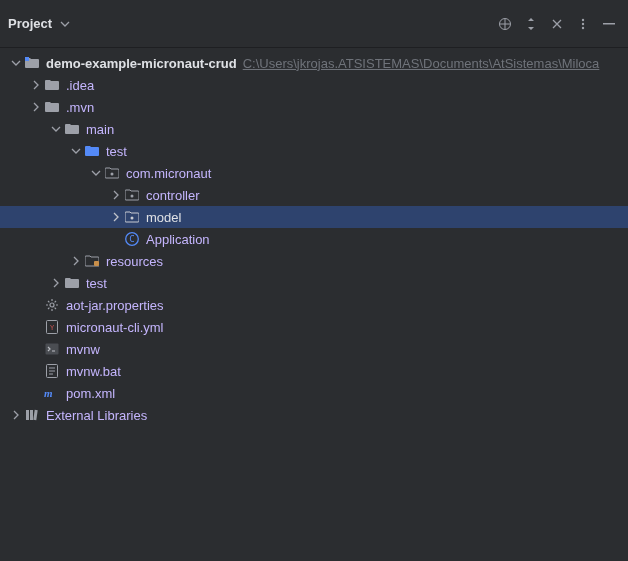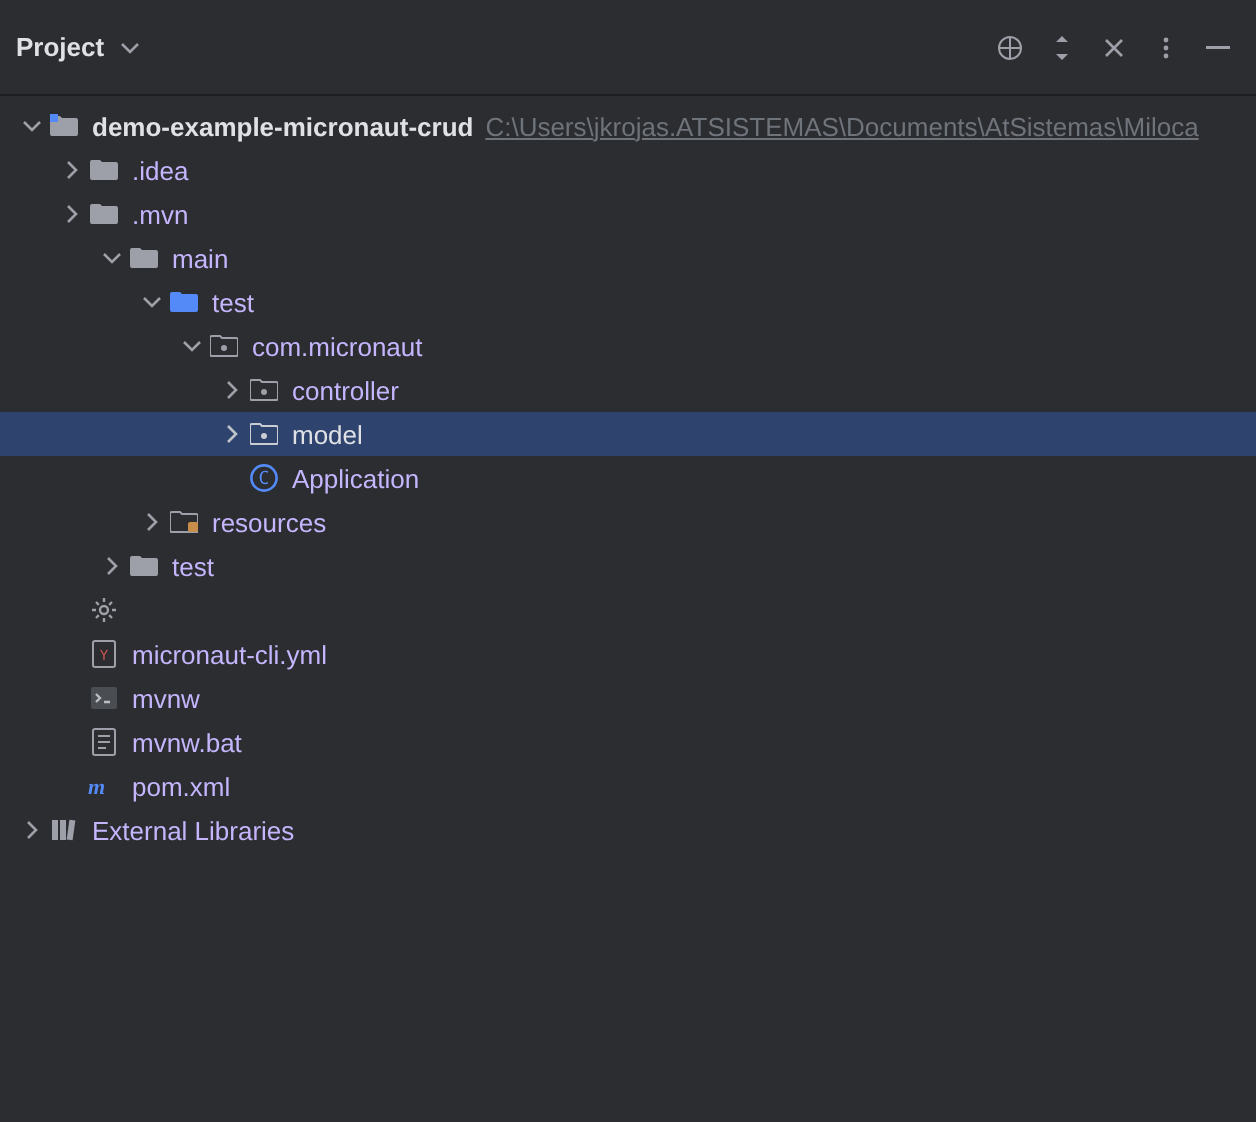--- a/index.html
+++ b/index.html
@@ -299,20 +299,21 @@
 
   <div class="row">
     <span class="indent" style="width:20px"></span>
     <span class="arrow empty"></span>
     <span class="icon">
         <svg width="14" height="14" viewBox="0 0 14 14">
           <circle cx="7" cy="7" r="2" fill="none" stroke="#9da0a8" stroke-width="1.2"></circle>
           <path d="M7 1v2M7 11v2M1 7h2M11 7h2M3 3l1.4 1.4M9.6 9.6L11 11M11 3L9.6 4.4M4.4 9.6L3 11" stroke="#9da0a8" stroke-width="1.2"></path>
         </svg>
       </span>
+    <span class="label">aot-jar.properties</span>
   </div>
 
   <div class="row">
     <span class="indent" style="width:20px"></span>
     <span class="arrow empty"></span>
     <span class="icon">
         <svg width="12" height="14" viewBox="0 0 12 14">
           <rect x="0.5" y="0.5" width="11" height="13" rx="1" fill="none" stroke="#9da0a8"></rect>
           <text x="6" y="10" text-anchor="middle" font-size="7" fill="#c75450" font-family="monospace">Y</text>
         </svg>

